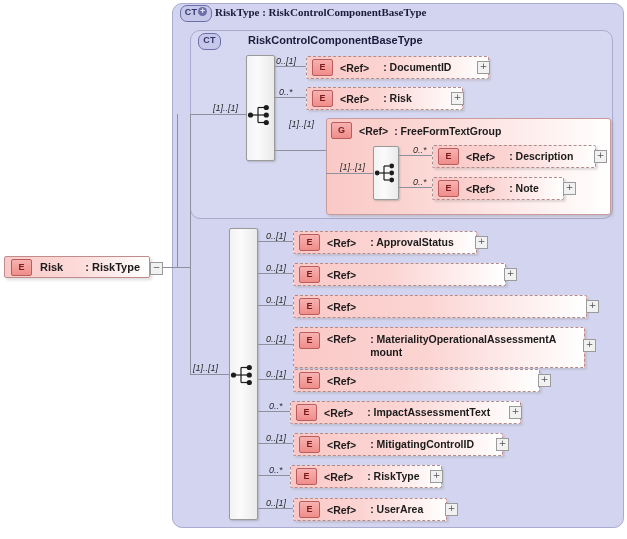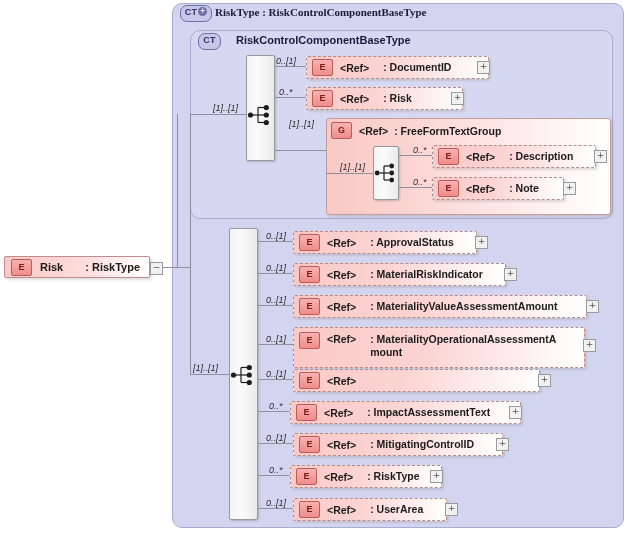--- a/index.html
+++ b/index.html
@@ -48,21 +48,21 @@
     display:inline-block;width:9px;height:9px;line-height:8px;
     border-radius:50%;
     background:#6c6fa8;color:#e7e8f6;font-size:9px;
     vertical-align:1px;margin-left:1px;font-weight:bold;
   }
   .ct-title{
     position:absolute;color:#1b1b3a;font-size:11px;font-weight:bold;
     white-space:nowrap;
   }
   .ct-title-outer{left:215px;top:6px;font-family:Liberation Serif, serif;}
-  .ct-title-inner{left:212px;top:34px;padding-left:24px;}
+  .ct-title-inner{left:224px;top:34px;padding-left:24px;}
 
   
   .seqbar{
     background:linear-gradient(to right,#f2f2f2 0%,#fbfbfb 40%,#eaeaea 100%);
     border:1px solid #9a9a9a;
     border-radius:2px;
     box-shadow:1px 1px 2px rgba(120,120,120,.4);
   }
   .seqbar-1{left:246px;top:55px;width:29px;height:106px;}
   .seqbar-2{left:229px;top:228px;width:29px;height:292px;}
@@ -287,29 +287,27 @@
     <div class="ebox">E</div>
     <div class="eref">&lt;Ref&gt;</div>
     <div class="ename">: ApprovalStatus</div>
   </div>
   <div class="expand" style="left:475px;top:236px;">+</div>
 
   <div class="card" style="left:266px;top:263px;">0..[1]</div>
   <div class="erow" style="left:293px;top:263px;width:211px;height:21px;">
     <div class="ebox">E</div>
     <div class="eref">&lt;Ref&gt;</div>
-    <div class="ename">: MaterialRiskIndicator</div>
   </div>
   <div class="expand" style="left:504px;top:268px;">+</div>
 
   <div class="card" style="left:266px;top:295px;">0..[1]</div>
   <div class="erow" style="left:293px;top:295px;width:292px;height:21px;">
     <div class="ebox">E</div>
     <div class="eref">&lt;Ref&gt;</div>
-    <div class="ename">: MaterialityValueAssessmentAmount</div>
   </div>
   <div class="expand" style="left:586px;top:300px;">+</div>
 
   <div class="card" style="left:266px;top:334px;">0..[1]</div>
   <div class="erow multiline" style="left:293px;top:327px;width:290px;height:35px;padding-top:4px;">
     <div class="ebox" style="margin-top:0;">E</div>
     <div class="eref" style="margin-top:1px;">&lt;Ref&gt;</div>
     <div class="ename" style="margin-top:1px;">: MaterialityOperationalAssessmentA
 mount</div>
   </div>

